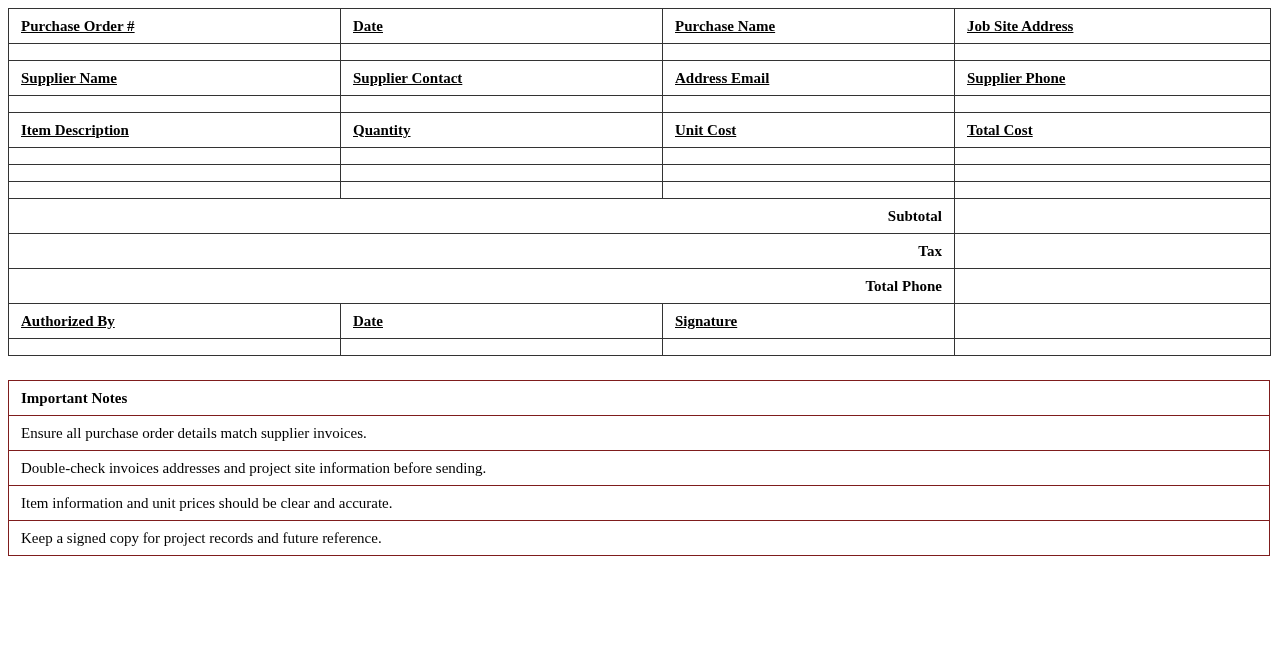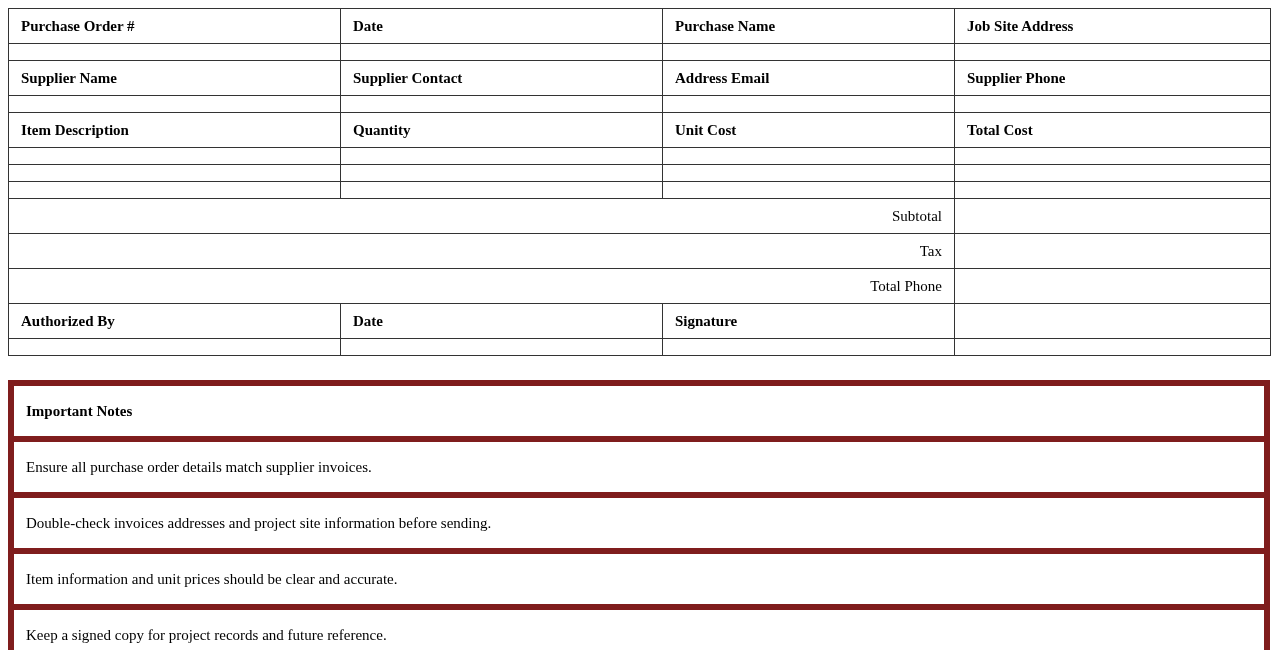--- a/index.html
+++ b/index.html
@@ -1,23 +1,23 @@
 <!DOCTYPE html>
 <html><head>
   <meta charset="utf-8">
   <style>
     html, body { margin: 0; padding: 0; background: #ffffff; }
     body { width: 1278px; height: 650px; position: relative; font-family: "Liberation Serif", "DejaVu Serif", serif; color: #000; font-size: 15px; }
     .po { position: absolute; left: 8px; top: 8px; width: 1262px; border-collapse: collapse; table-layout: fixed; }
     .po td { border: 1px solid #333; padding: 0 12px; height: 34px; vertical-align: middle; }
     .po td.blank { height: 16px; padding: 0; }
-    .po td.lbl { font-weight: bold; }
-    .po td.right { text-align: right; font-weight: normal; }
+    .po td.lbl { font-weight: bold; text-decoration: underline; }
+    .po td.right { text-align: right; font-weight: bold; }
     .notes { position: absolute; left: 8px; top: 380px; width: 1262px; border-collapse: collapse; table-layout: fixed; }
-    .notes td { border: 6px solid #7f1d1d; padding: 8px 12px; height: 34px; vertical-align: middle; }
+    .notes td { border: 1px solid #7f1d1d; padding: 0 12px; height: 34px; vertical-align: middle; }
     .notes td.hdr { font-weight: bold; }
   </style>
 </head>
 <body>
 
 <table class="po">
   <colgroup>
       <col style="width:332px">
       <col style="width:322px">
       <col style="width:292px">

